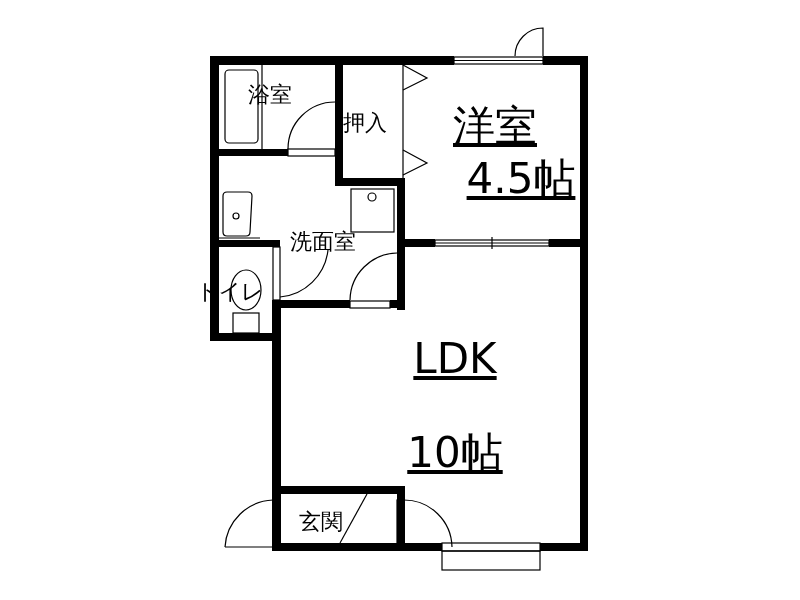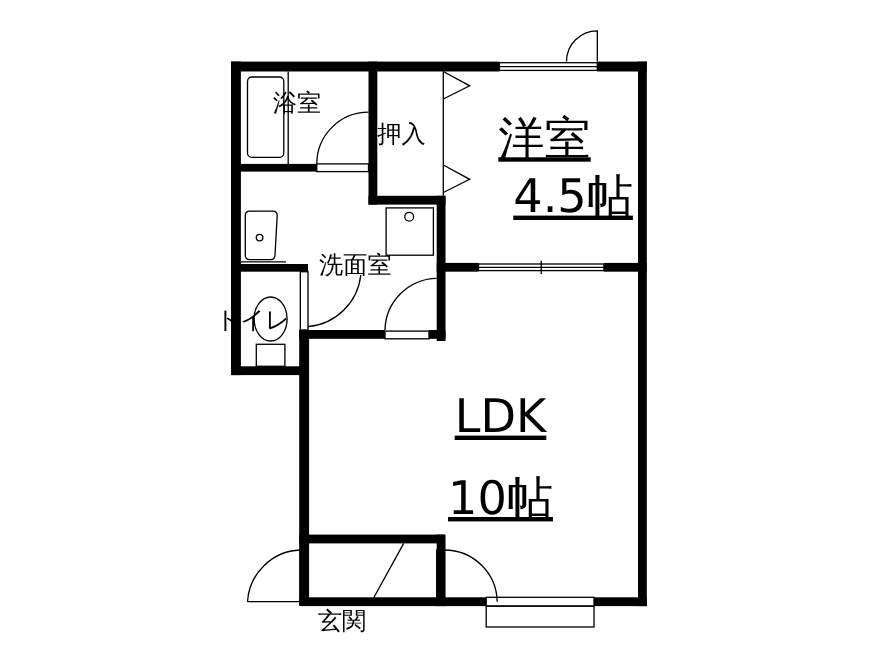--- a/index.html
+++ b/index.html
@@ -91,15 +91,15 @@
     <rect x="442" y="551" width="98" height="19"></rect>
   </g>
 </svg>
 
 <div class="lbl small" style="left:248px;top:84px;">浴室</div>
 <div class="lbl small" style="left:343px;top:112px;">押入</div>
 <div class="lbl big center" style="left:430px;top:105px;width:130px;">洋室</div>
 <div class="lbl big center" style="left:456px;top:158px;width:130px;">4.5帖</div>
 <div class="lbl small" style="left:290px;top:231px;">洗面室</div>
 <div class="lbl small" style="left:196px;top:281px;">トイレ</div>
-<div class="lbl big center" style="left:390px;top:358px;width:130px;">LDK</div>
+<div class="lbl big center" style="left:390px;top:338px;width:130px;">LDK</div>
 <div class="lbl big center" style="left:390px;top:432px;width:130px;">10帖</div>
-<div class="lbl small" style="left:289px;top:511px;margin-top:44px;">玄関</div>
+<div class="lbl small" style="left:299px;top:511px;">玄関</div>
 
 </body></html>

